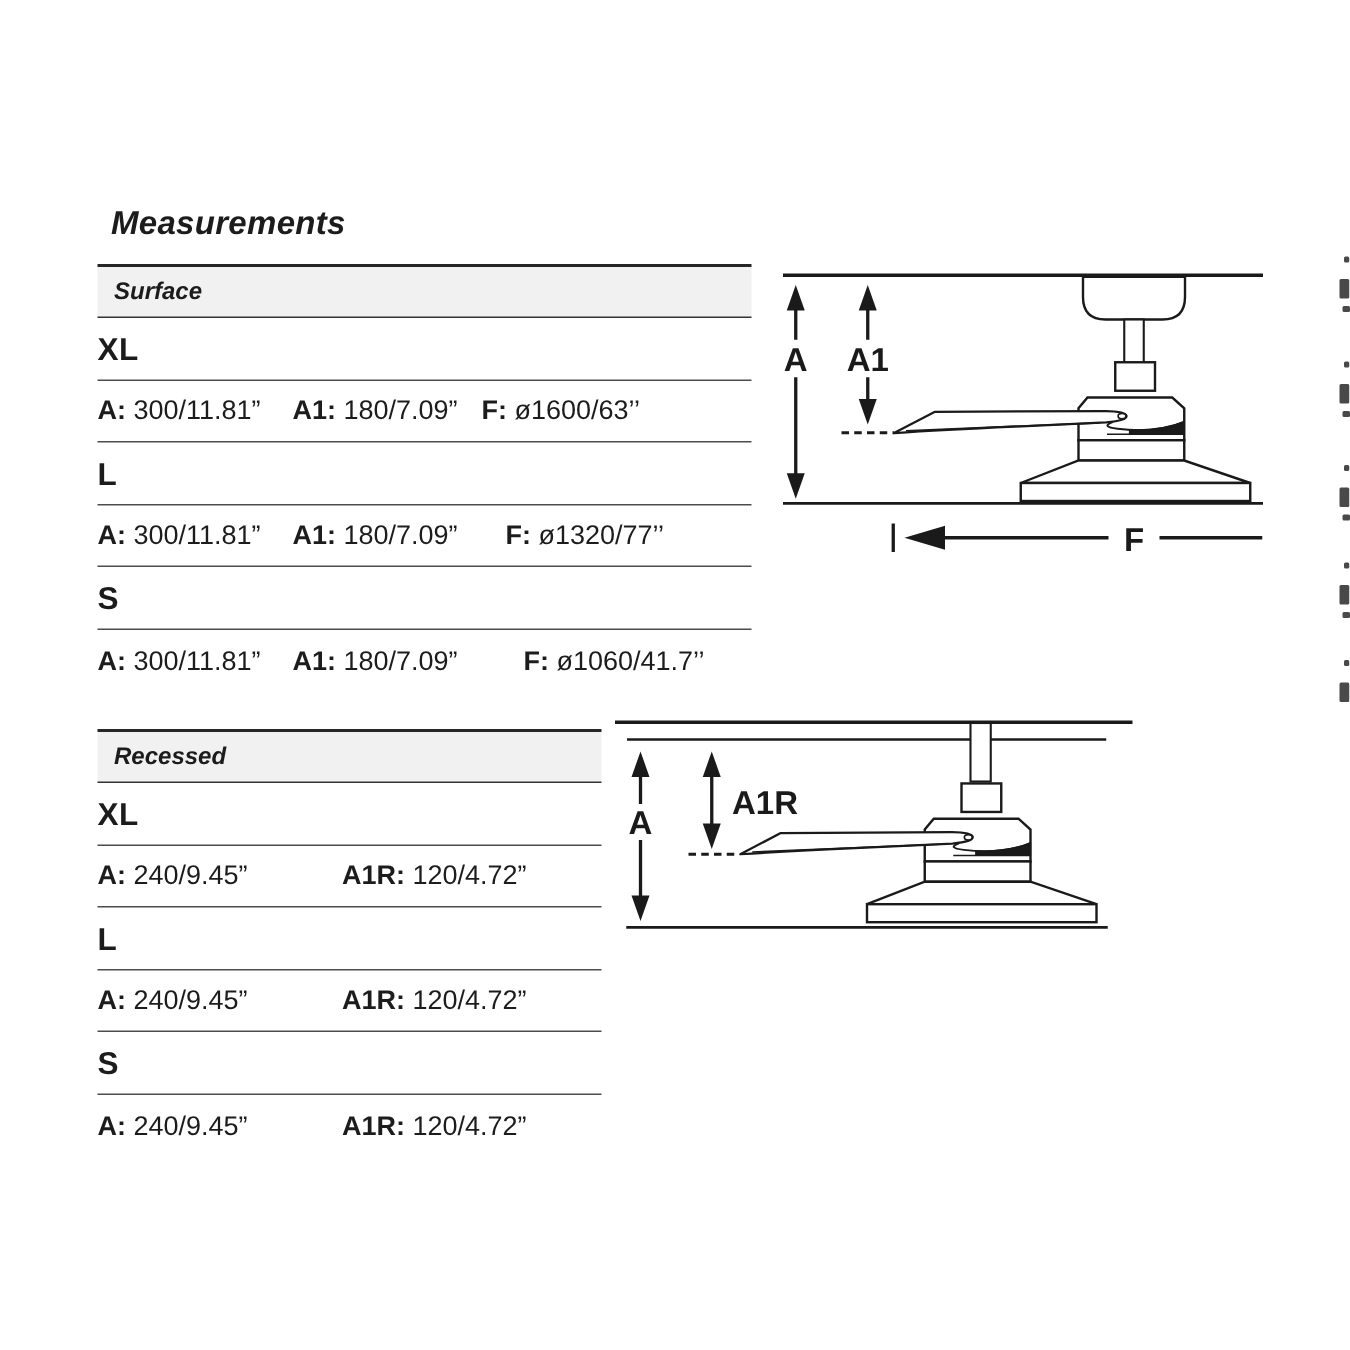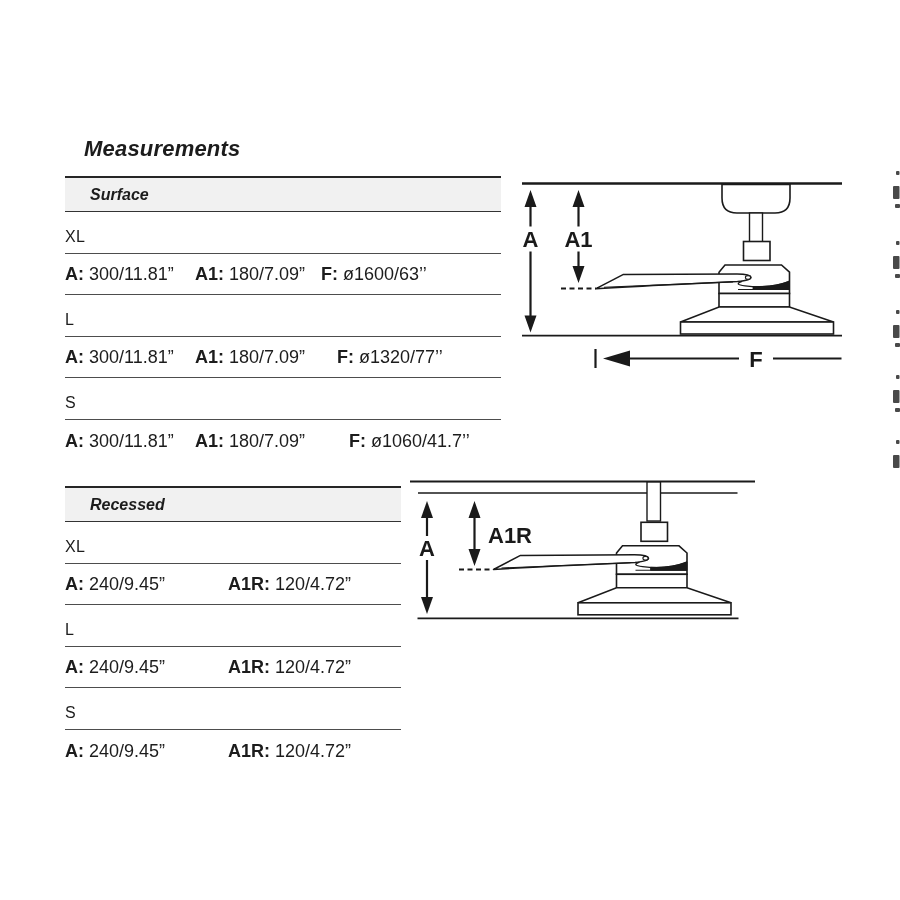--- a/index.html
+++ b/index.html
@@ -1,34 +1,34 @@
 <!DOCTYPE html>
 <html><head>
 <meta charset="utf-8">
 <style>
   * { margin:0; padding:0; box-sizing:border-box; }
   html,body { width:900px; height:900px; background:#ffffff; overflow:hidden;
     font-family:"Liberation Sans","DejaVu Sans",sans-serif; color:#1c1c1c; }
   .abs { position:absolute; }
 
   .page-title {
-    left:84px; top:136px; font-size:22px; font-weight:bold; font-style:italic;
+    left:74px; top:136px; font-size:22px; font-weight:bold; font-style:italic;
     letter-spacing:.2px;
   }
 
   .mtable { border-top:2.5px solid #262626; }
   .mtable .thead {
     height:34px; background:#f1f1f1; border-bottom:1.7px solid #333333;
-    display:flex; align-items:center; padding-left:25px;
+    display:flex; align-items:center; padding-left:11px;
     font-size:16px; font-weight:bold; font-style:italic;
   }
   .size-row {
     height:42px; border-bottom:1.3px solid #4d4d4d;
     display:flex; align-items:flex-end; padding-bottom:7px;
-    font-size:16px; font-weight:normal; letter-spacing:.3px;
+    font-size:21px; font-weight:bold; letter-spacing:.3px;
   }
   .spec-row {
     height:41px; border-bottom:1.3px solid #4d4d4d; position:relative;
     font-size:18px;
   }
   .spec-row.last { border-bottom:none; }
   .spec { position:absolute; top:50%; transform:translateY(-50%); white-space:nowrap; }
   .spec b { margin-right:5px; }
 
   #surface-table  { left:65px; top:176px; width:436px; }

